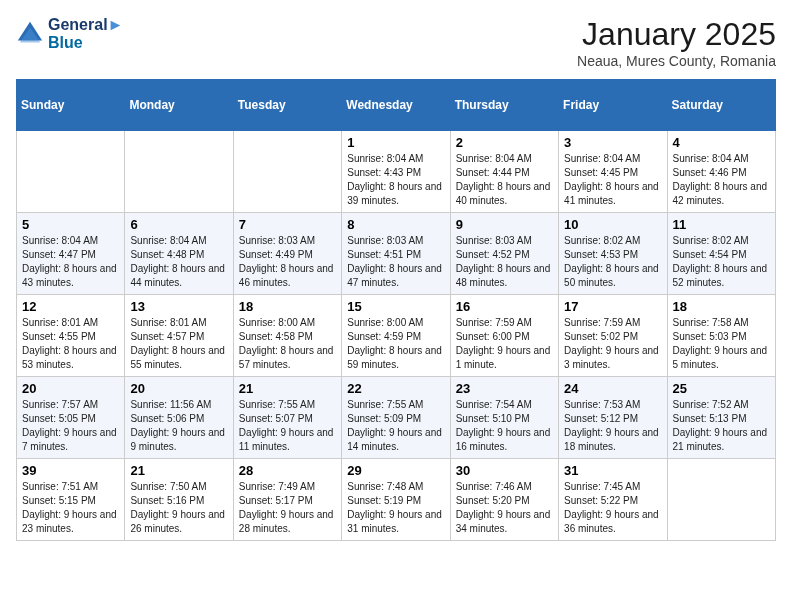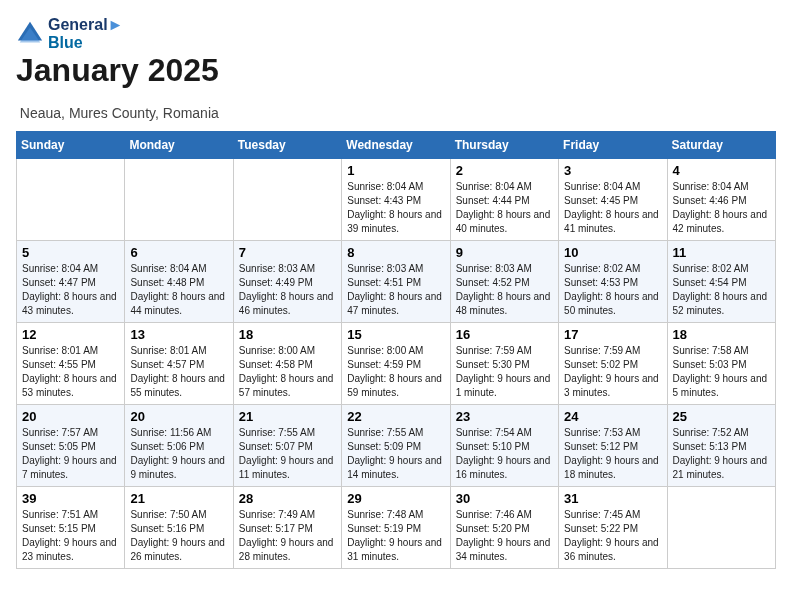--- a/index.html
+++ b/index.html
@@ -8,53 +8,51 @@
       background: #fff;
       width: 792px;
       min-height: 612px;
       padding: 16px;
     }
     .header {
       display: flex;
       justify-content: space-between;
       align-items: flex-start;
       margin-bottom: 10px;
-      flex-direction: column;
     }
     .logo {
       display: flex;
       align-items: center;
       gap: 4px;
     }
     .logo-icon {
       width: 28px;
       height: 28px;
     }
     .title-area {
       text-align: right;
     }
     .calendar-title {
       font-size: 32px;
-      font-weight: bold;
+      font-weight: normal;
       color: #1a1a1a;
     }
     .calendar-subtitle {
       font-size: 14px;
       color: #444;
-      margin-top: 16px;
     }
     table {
       width: 100%;
       border-collapse: collapse;
       font-size: 11px;
     }
     thead tr th {
       background-color: #2a6db5;
       color: #fff;
-      padding: 6px 4px;
+      padding: 18px 4px;
       text-align: left;
       font-size: 12px;
       border: 1px solid #2a6db5;
       margin-top: 24px;
     }
     tbody tr td {
       border: 1px solid #ccc;
       vertical-align: top;
       padding: 4px 5px;
       min-height: 80px;
@@ -227,21 +225,21 @@
         <td>
           <span class="day-number">15</span>
           <div class="day-info">Sunrise: 8:00 AM
 Sunset: 4:59 PM
 Daylight: 8 hours
 and 59 minutes.</div>
         </td>
         <td>
           <span class="day-number">16</span>
           <div class="day-info">Sunrise: 7:59 AM
-Sunset: 5:30 PM
+Sunset: 6:00 PM
 Daylight: 9 hours
 and 1 minute.</div>
         </td>
         <td>
           <span class="day-number">17</span>
           <div class="day-info">Sunrise: 7:59 AM
 Sunset: 5:02 PM
 Daylight: 9 hours
 and 3 minutes.</div>
         </td>

